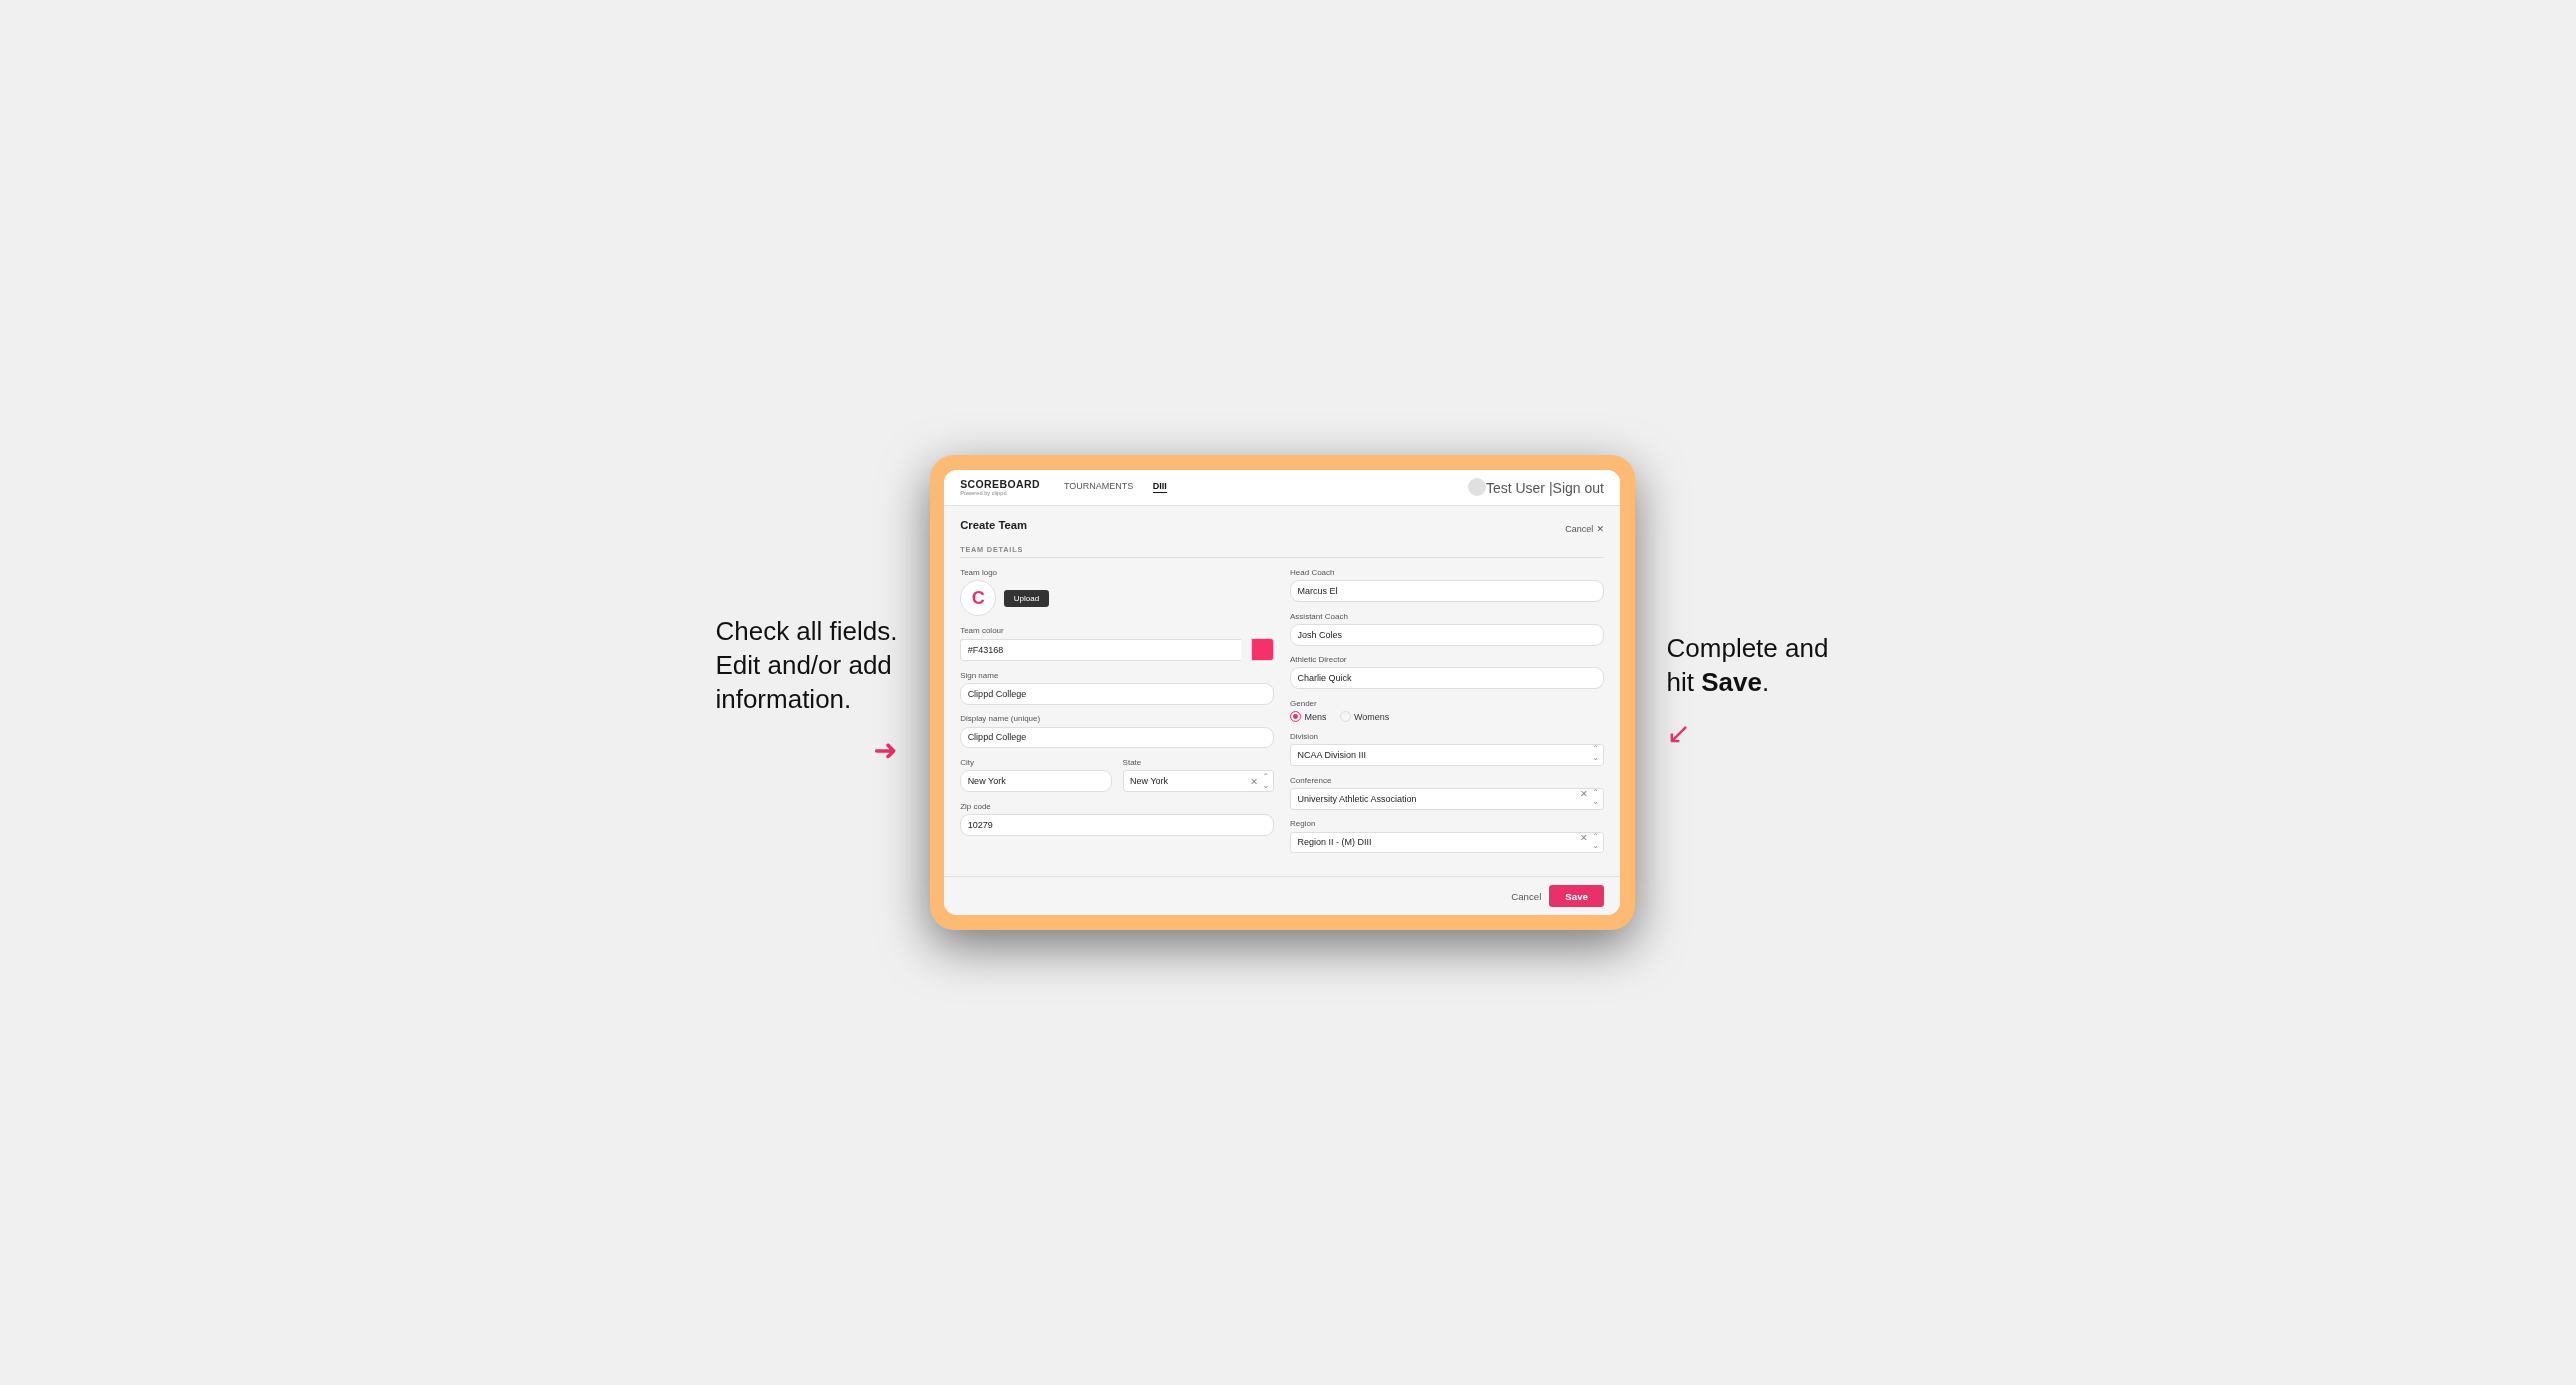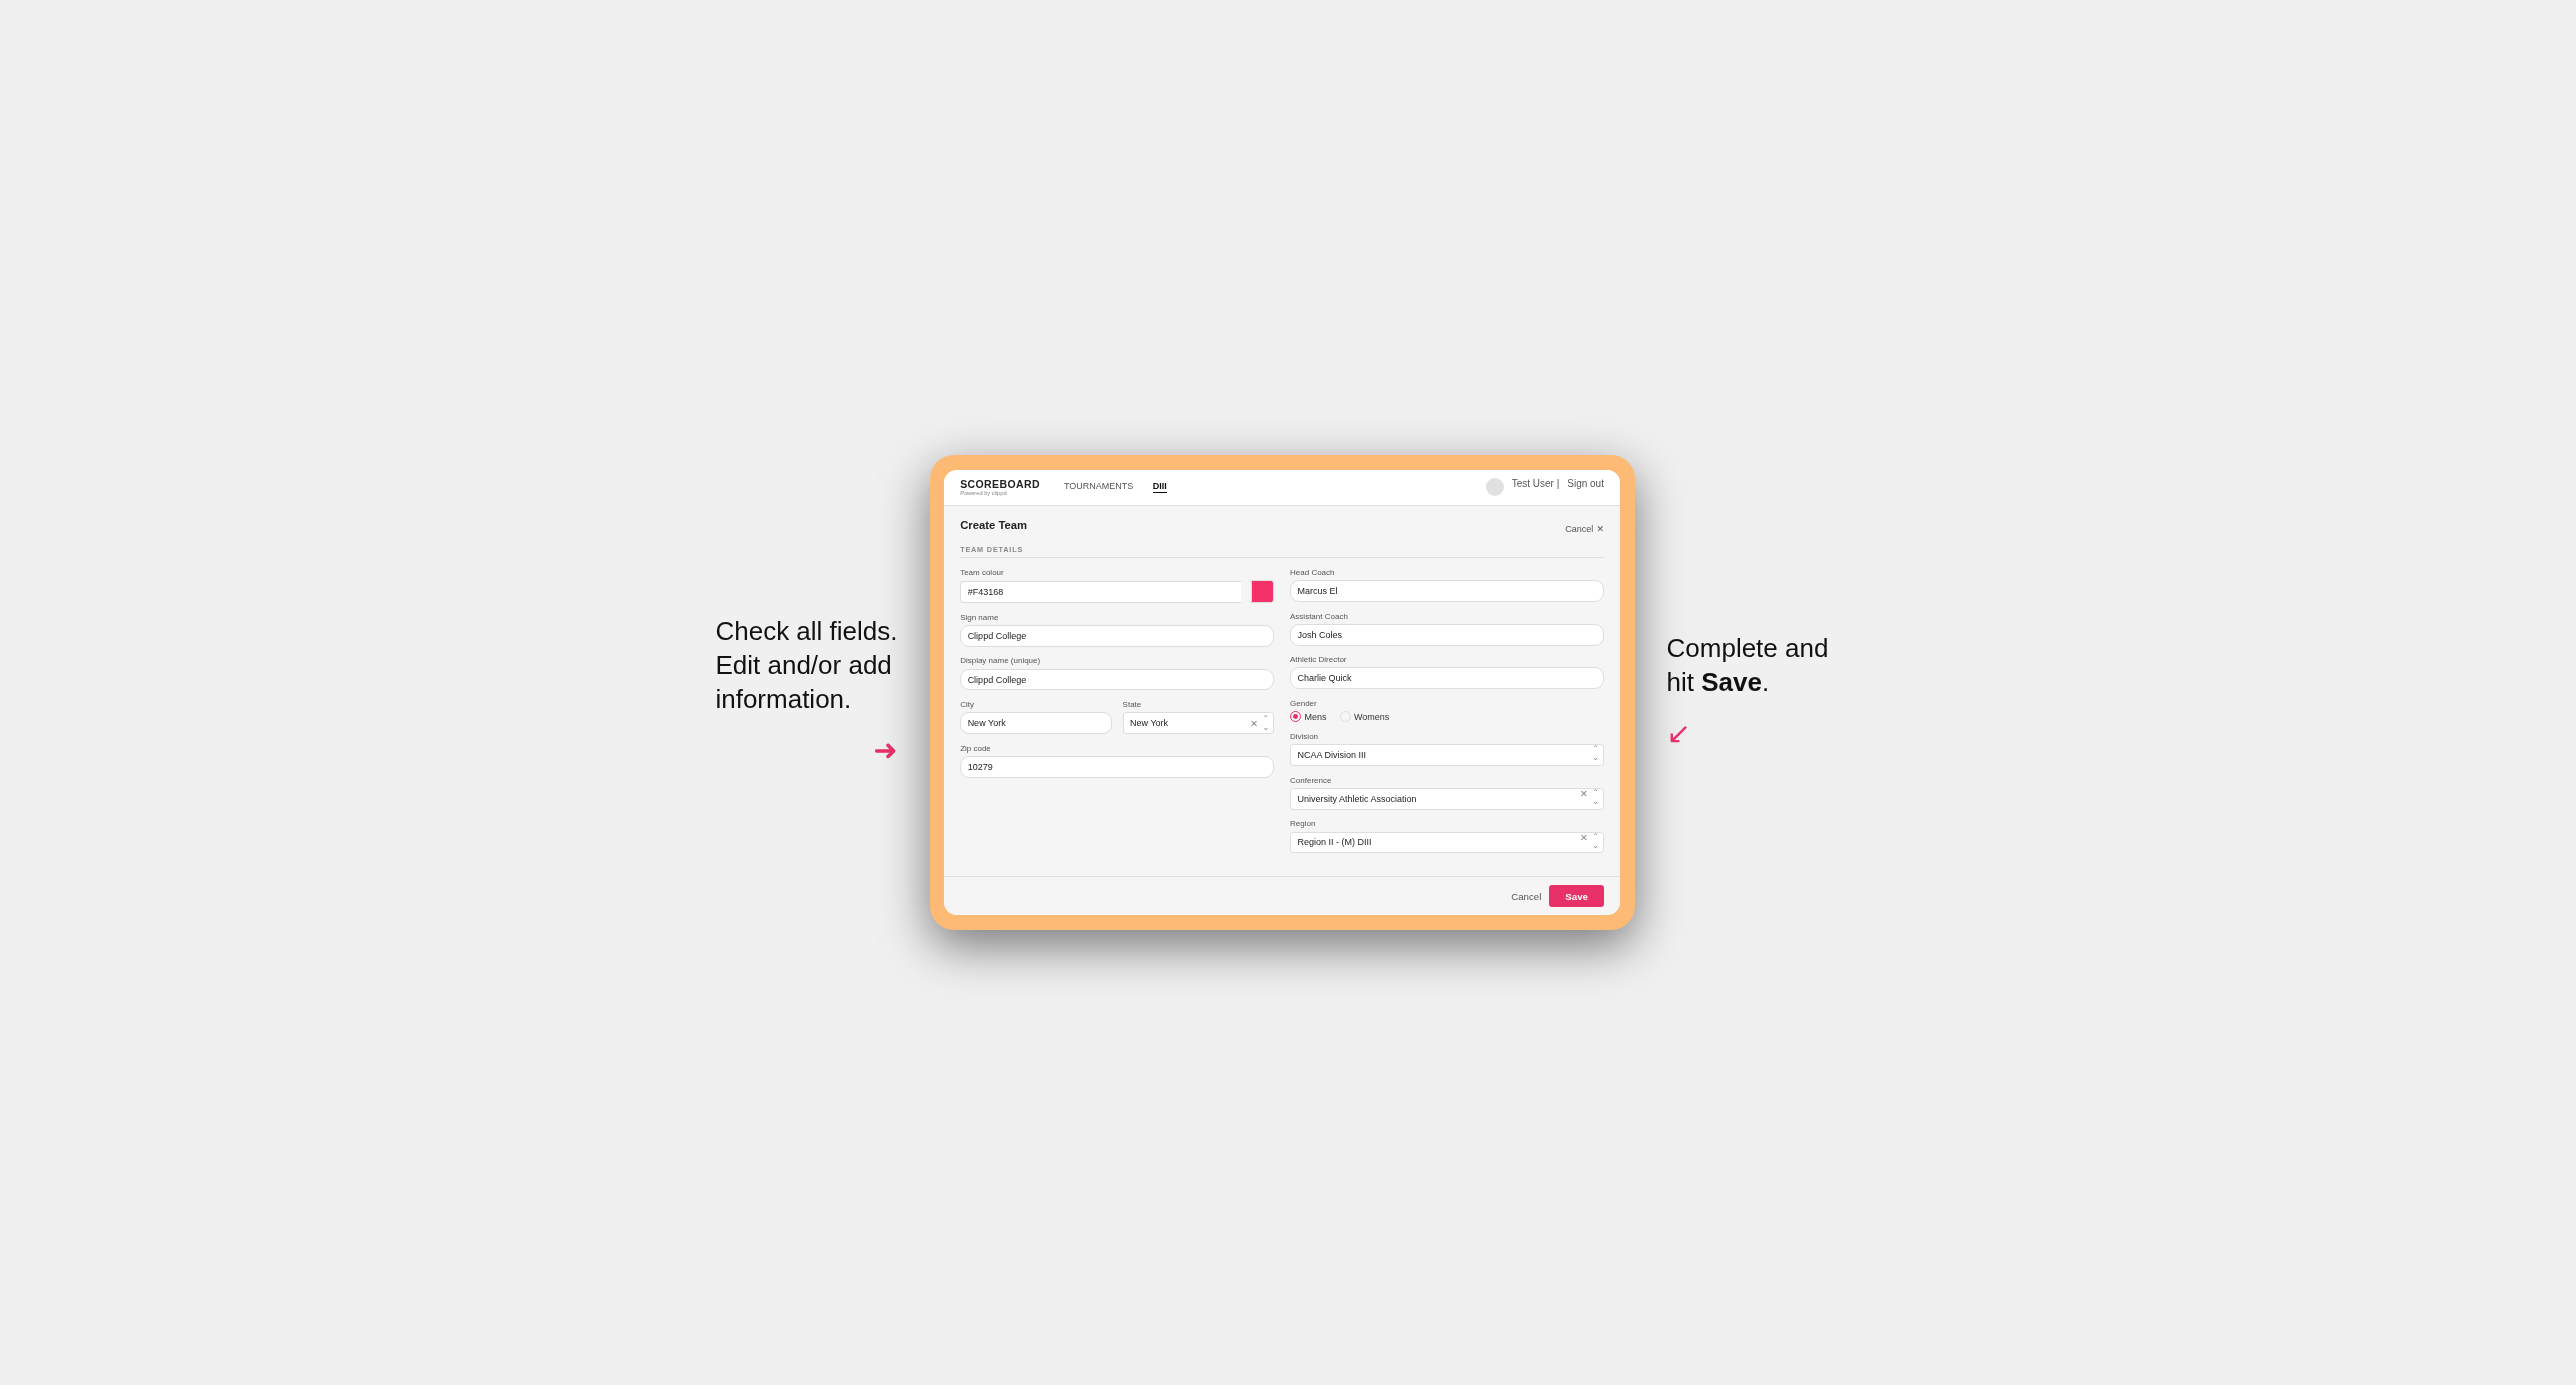--- a/index.html
+++ b/index.html
@@ -100,23 +100,23 @@
     }
 
     .nav-link.active {
       color: #111;
       border-bottom: 1.6px solid #111;
       font-weight: 600;
     }
 
     .navbar-right {
       display: flex;
-      align-items: flex-start;
-      gap: 8px;
-      font-size: 10px;
+      align-items: flex-end;
+      gap: 0;
+      font-size: 14px;
       color: #555;
     }
 
     .user-avatar-small {
       width: 18px;
       height: 18px;
       background: #e0e0e0;
       border-radius: 50%;
     }
 
@@ -435,20 +435,27 @@
             <span>✕</span>
           </div>
         </div>
 
         <div class="section-label">TEAM DETAILS</div>
 
         <div class="form-columns">
 
           <div>
 
+            <div class="form-group">
+              <label class="form-label">Team logo</label>
+              <div class="logo-area">
+                <div class="logo-circle">C</div>
+                <button class="upload-btn">Upload</button>
+              </div>
+            </div>
 
             <div class="form-group">
               <label class="form-label">Team colour</label>
               <div class="color-row">
                 <input class="color-input" type="text" value="#F43168" style="">
                 <div class="color-swatch"></div>
               </div>
             </div>
 
             <div class="form-group">

